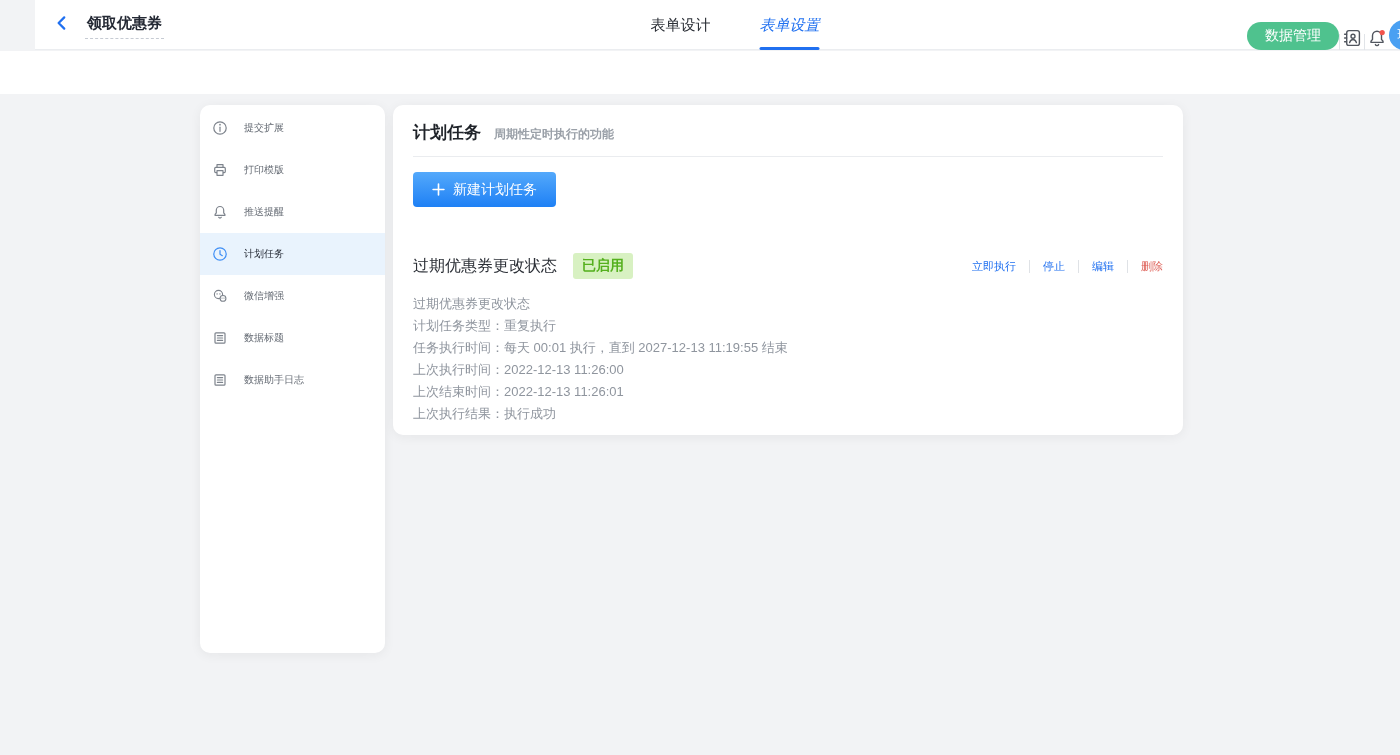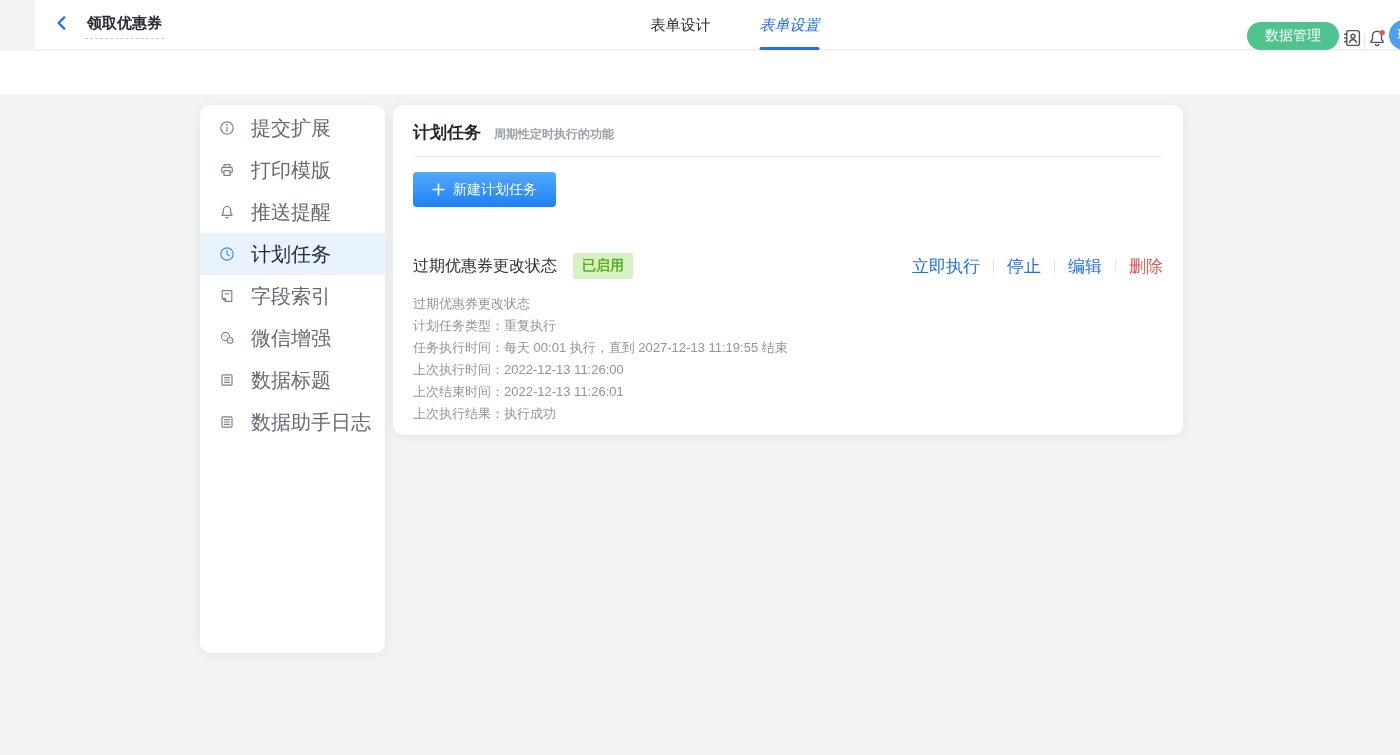--- a/index.html
+++ b/index.html
@@ -20,36 +20,36 @@
   .vsep { width:1px; height:16px; background:#e1e4e8; }
   .hicon { width:24px; height:24px; display:flex; align-items:center; justify-content:center; cursor:pointer; position:relative; }
   .avatar { width:30px; height:30px; border-radius:50%; background:#4aa0f2; color:#fff; font-size:13px; display:flex; align-items:center; justify-content:center; cursor:pointer; }
 
   
   .subheader { position:absolute; top:51px; left:0; width:1400px; height:43px; background:#fff; }
 
   
   .card { position:absolute; background:#fff; border-radius:10px; box-shadow:0 2px 12px rgba(31,35,41,.06); }
   .sidebar { left:200px; top:105px; width:185px; height:548px; padding-top:2px; }
-  .side-item { height:42px; display:flex; align-items:center; gap:16px; padding-left:19px; font-size:20px; color:#646a73; cursor:pointer; }
+  .side-item { height:42px; display:flex; align-items:center; gap:16px; padding-left:12px; font-size:10px; color:#646a73; cursor:pointer; }
   .side-item .sicon { width:16px; height:16px; display:flex; align-items:center; justify-content:center; }
   .side-item.active { background:#e9f3fd; color:#242934; }
 
   .main { left:393px; top:105px; width:790px; height:330px; padding:0 20px; }
   .main-title-row { padding-top:16px; display:flex; align-items:baseline; gap:13px; }
   .main-title { font-size:17px; font-weight:bold; color:#1f2329; }
   .main-subtitle { font-size:12px; font-weight:bold; color:#9aa0a8; }
   .main-divider { border-bottom:1px solid #eaecef; margin-top:12px; }
   .new-task-btn { margin-top:15px; height:35px; padding:0 19px; border:none; border-radius:4px;
     background:linear-gradient(180deg,#54a9fb 0%,#1e80f5 100%);
     color:#fff; font-size:14px; display:inline-flex; align-items:center; gap:8px; cursor:pointer; font-family:inherit; }
   .task-header { margin-top:46px; display:flex; align-items:center; }
   .task-name { font-size:16px; font-weight:500; color:#2b2f36; }
   .status-badge { margin-left:16px; background:#d8f1c2; color:#55b01e; font-size:14px; font-weight:bold; padding:4px 9px; border-radius:3px; }
-  .task-actions { margin-left:auto; display:flex; align-items:center; font-size:17px; }
+  .task-actions { margin-left:auto; display:flex; align-items:center; font-size:11px; }
   .action-link { color:#2070f0; cursor:pointer; }
   .action-link.danger { color:#dd5b52; }
   .asep { width:1px; height:13px; background:#dfe2e6; margin:0 13px; }
   .task-details { margin-top:14px; }
   .detail-line { font-size:13px; color:#8f959e; line-height:22px; }
 </style>
 </head>
 <body>
 
 <div class="header">
@@ -125,30 +125,20 @@
     <span>推送提醒</span>
   </div>
   <div class="side-item active">
     <span class="sicon">
       <svg width="16" height="16" viewBox="0 0 16 16" fill="none" stroke="#3e8ef5" stroke-width="1.2" stroke-linecap="round">
         <circle cx="8" cy="8" r="6.2"></circle>
         <path d="M8 4.6V8.2l2.3 1.5"></path>
       </svg>
     </span>
     <span>计划任务</span>
-  </div>
-  <div class="side-item">
-    <span class="sicon">
-      <svg width="16" height="16" viewBox="0 0 16 16" fill="none" stroke="#7d838c" stroke-width="1.2" stroke-linejoin="round">
-        <path d="M3.2 2.7h9.6v10.6H6.5l-3.3-3z"></path>
-        <path d="M3.2 10.3h3.3v3"></path>
-        <path d="M5.7 5.9h4.6"></path>
-      </svg>
-    </span>
-    <span>字段索引</span>
   </div>
   <div class="side-item">
     <span class="sicon">
       <svg width="16" height="16" viewBox="0 0 16 16">
         <circle cx="6.5" cy="6.5" r="4.1" fill="none" stroke="#7d838c" stroke-width="1.1"></circle>
         <circle cx="11" cy="10.4" r="2.9" fill="#fff" stroke="#7d838c" stroke-width="1.1"></circle>
         <circle cx="5.1" cy="5.9" r="0.7" fill="#7d838c"></circle>
         <circle cx="7.9" cy="5.9" r="0.7" fill="#7d838c"></circle>
         <circle cx="10" cy="10.1" r="0.6" fill="#7d838c"></circle>
         <circle cx="12" cy="10.1" r="0.6" fill="#7d838c"></circle>

